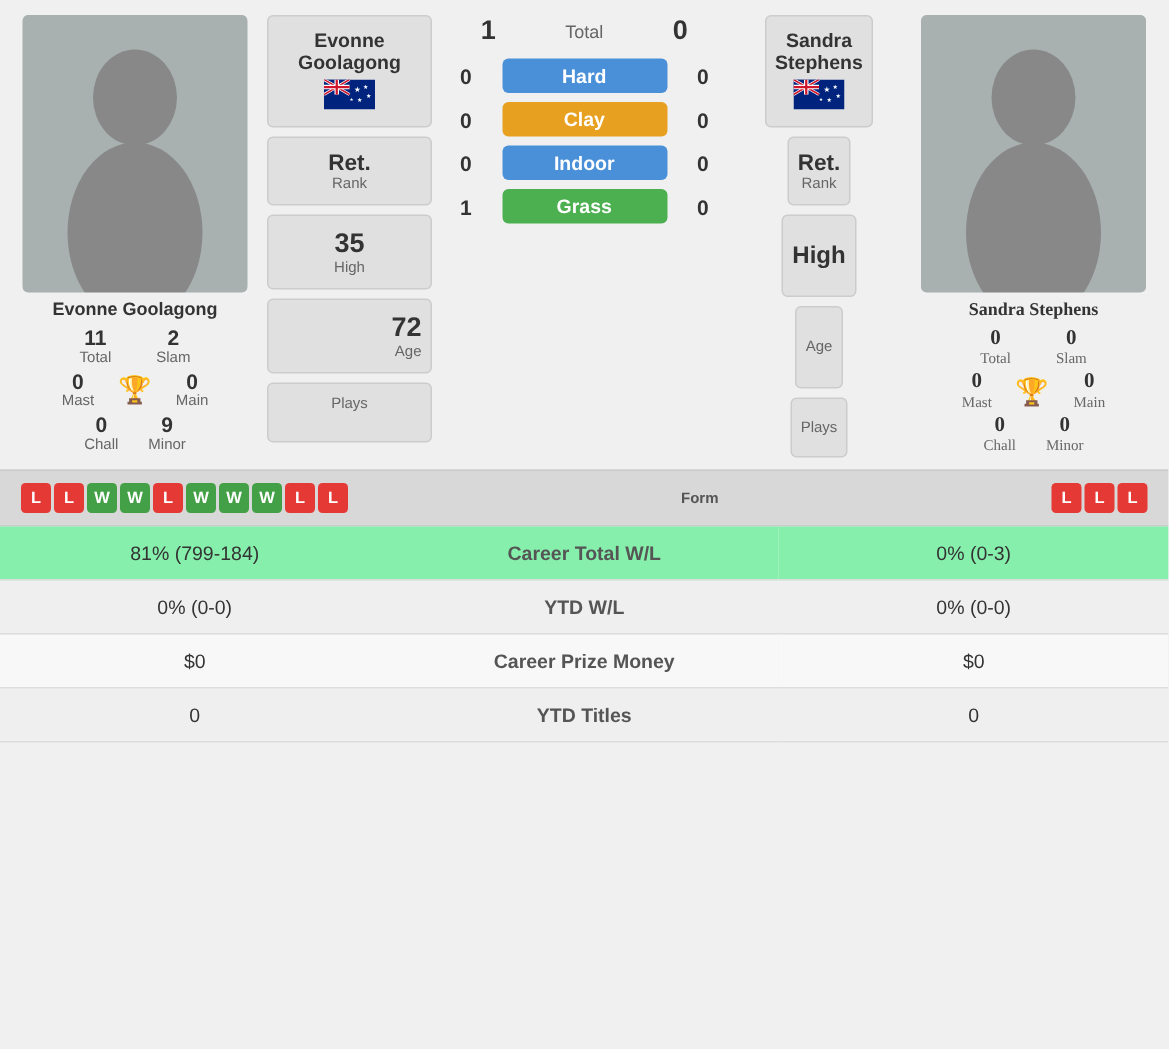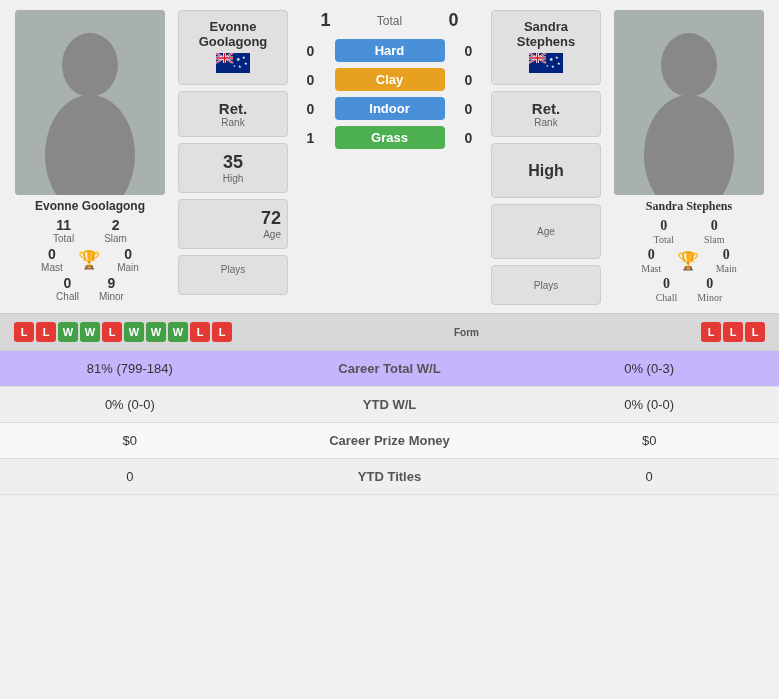--- a/index.html
+++ b/index.html
@@ -137,21 +137,21 @@
         <div style="width:110px; padding:4px 0; text-align:center; border-radius:4px; background:#4a90d9; color:white; font-size:13px; font-weight:bold;">Indoor</div>
         <span style="font-size:14px; font-weight:bold; width:20px; text-align:center;">0</span>
       </div>
       <div style="display:flex; align-items:center; gap:14px;">
         <span style="font-size:14px; font-weight:bold; width:20px; text-align:center;">1</span>
         <div style="width:110px; padding:4px 0; text-align:center; border-radius:4px; background:#4caf50; color:white; font-size:13px; font-weight:bold;">Grass</div>
         <span style="font-size:14px; font-weight:bold; width:20px; text-align:center;">0</span>
       </div>
     </div>
 
-    <div style="width:110px; display:flex; flex-direction:column; gap:6px;">
+    <div style="width:110px; display:flex; flex-direction:column; gap:6px;align-items:center;">
 
       <div style="background:#e0e0e0; border:1px solid #ccc; border-radius:4px; padding:8px 6px; display:flex; flex-direction:column; align-items:center; gap:4px;">
         <div style="font-size:13px; font-weight:bold; text-align:center; color:#333;">Sandra<br>Stephens</div>
 
         <div>
           <svg width="34" height="20" viewBox="0 0 34 20" xmlns="http://www.w3.org/2000/svg">
             <rect width="34" height="20" fill="#00247D"></rect>
             <rect width="17" height="10" fill="#00247D"></rect>
             <line x1="0" y1="0" x2="17" y2="10" stroke="white" stroke-width="2"></line>
             <line x1="17" y1="0" x2="0" y2="10" stroke="white" stroke-width="2"></line>
@@ -250,21 +250,21 @@
     <div style="font-size:10px; font-weight:bold; color:#555;">Form</div>
     <div style="display:flex; gap:2px;">
       <div style="width:20px;height:20px;border-radius:3px;background:#e53935;display:flex;align-items:center;justify-content:center;font-size:11px;font-weight:bold;color:white;">L</div>
       <div style="width:20px;height:20px;border-radius:3px;background:#e53935;display:flex;align-items:center;justify-content:center;font-size:11px;font-weight:bold;color:white;">L</div>
       <div style="width:20px;height:20px;border-radius:3px;background:#e53935;display:flex;align-items:center;justify-content:center;font-size:11px;font-weight:bold;color:white;">L</div>
     </div>
   </div>
 
   <table style="width:100%; border-collapse:collapse;">
     <tbody>
-        <tr style="background:#c4b5fd; border-bottom:1px solid #ddd;">
+        <tr style="background:#86efac; border-bottom:1px solid #ddd;">
       <td style="text-align:center; padding:10px 14px; font-size:13px; color:#333; width:33%;">81% (799-184)</td>
       <td style="text-align:center; padding:10px 14px; font-size:13px; font-weight:bold; color:#555; width:33%;">Career Total W/L</td>
       <td style="text-align:center; padding:10px 14px; font-size:13px; color:#333; width:33%;margin-top:40px;">0% (0-3)</td>
     </tr>
     <tr style="background:#efefef; border-bottom:1px solid #ddd;">
       <td style="text-align:center; padding:10px 14px; font-size:13px; color:#333;">0% (0-0)</td>
       <td style="text-align:center; padding:10px 14px; font-size:13px; font-weight:bold; color:#555;">YTD W/L</td>
       <td style="text-align:center; padding:10px 14px; font-size:13px; color:#333;">0% (0-0)</td>
     </tr>
     <tr style="background:#f8f8f8; border-bottom:1px solid #ddd;">

